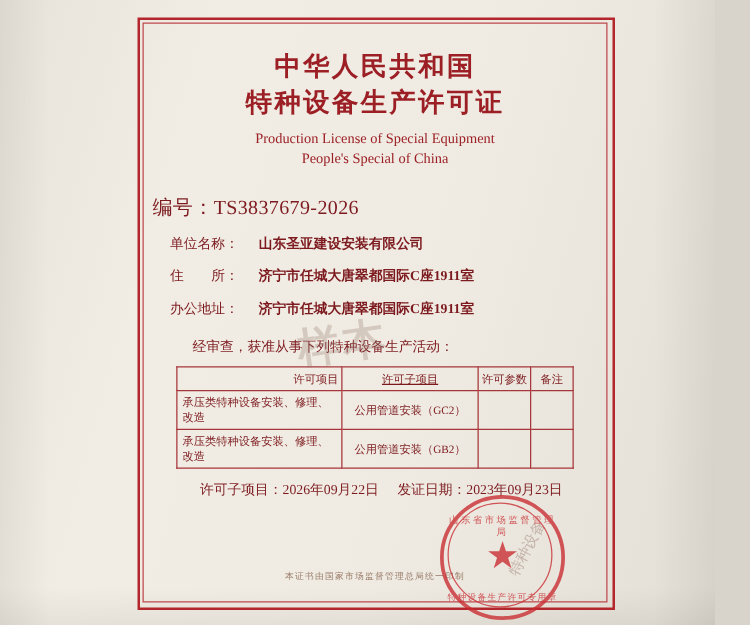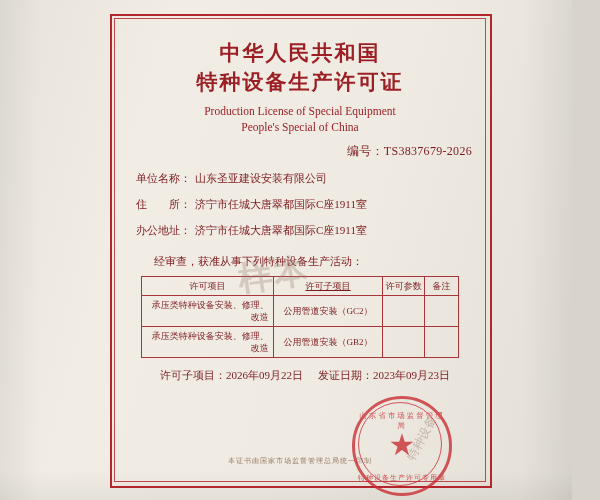--- a/index.html
+++ b/index.html
@@ -73,41 +73,42 @@
     font-size: 11.5px;
     color: #9c1f25;
     margin-top: 8px;
     line-height: 16px;
     font-family: "Liberation Serif", serif;
   }
   .title-en .l2 {
     display: block;
   }
   .cert-no {
-    text-align: right;
-    font-size: 12px;
-    color: #7d1a1f;
-    margin-top: 8px;
+    text-align: left;
+    font-size: 16px;
+    color: #7d1a1f;
+    margin-top: 21px;
     padding-right: 6px;
     letter-spacing: 0.3px;
   }
   .field {
     font-size: 11px;
     color: #7d1a1f;
     margin-top: 11px;
     padding-left: 14px;
     line-height: 15px;
     white-space: nowrap;
   }
   .field .lbl {
     display: inline-block;
   }
   .field .val {
     display: inline-block;
-    margin-left: 4px;
+    margin-left: 16px;
+    font-weight: bold;
   }
   .approve {
     font-size: 11px;
     color: #7d1a1f;
     margin-top: 16px;
     padding-left: 32px;
     line-height: 15px;
   }
   table.lic {
     margin: 7px auto 0 auto;
@@ -117,25 +118,25 @@
     color: #7d1a1f;
   }
   table.lic td, table.lic th {
     border: 1px solid #a8353a;
     padding: 3px 2px;
     text-align: center;
     vertical-align: middle;
     font-weight: normal;
     line-height: 12px;
   }
-  table.lic th.c1 { width: 132px; }
+  table.lic th.c1 { width: 132px; text-align: right; }
   table.lic th.c2 { width: 108px; text-decoration: underline; }
   table.lic th.c3 { width: 38px; }
   table.lic th.c4 { width: 30px; }
-  table.lic td.item { text-align: right; padding: 2px 4px; }
+  table.lic td.item { text-align: left; padding: 2px 4px; }
   table.lic tr.body td { height: 24px; }
   .issuer {
     font-size: 11px;
     color: #7d1a1f;
     margin-top: 26px;
     padding-left: 38px;
     line-height: 15px;
   }
   .dates {
     font-size: 11px;

